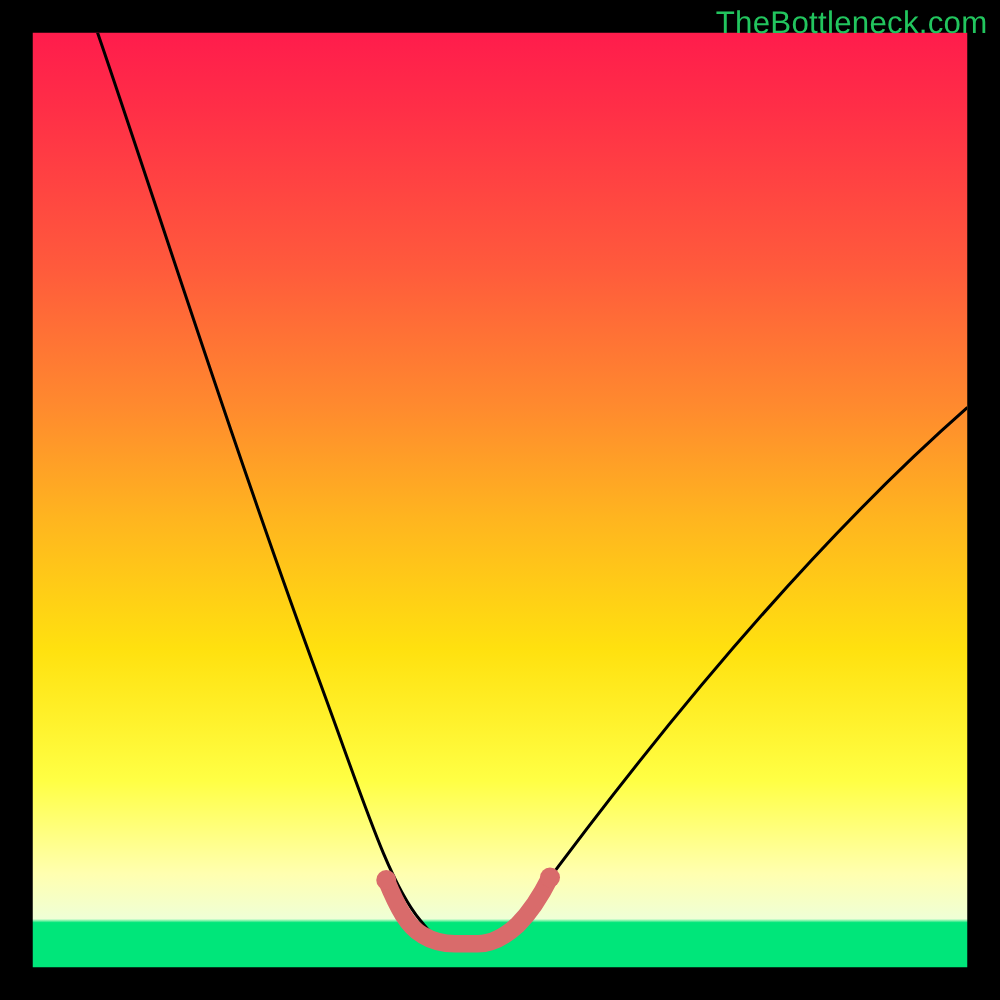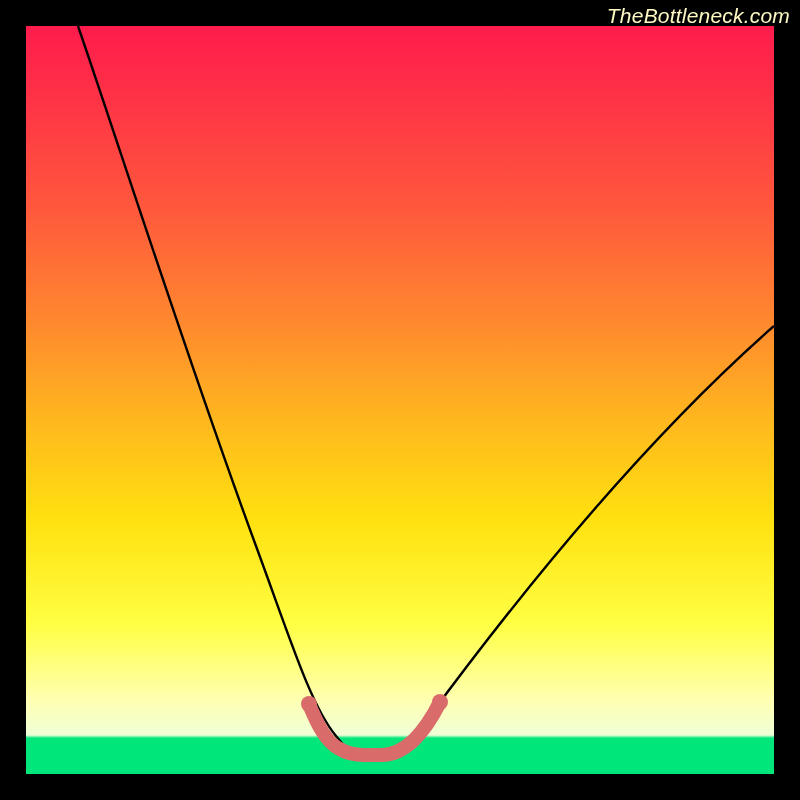--- a/index.html
+++ b/index.html
@@ -40,26 +40,25 @@
       #ffffb0 90%,
       #efffd6 94.8%,
       #00e67a 95.2%,
       #00e67a 100%
     );
   }
   .watermark {
     position: absolute;
     top: 4px;
     right: 10px;
-    color: #fef9c3;
-    font-size: 21px;
+    color: #22c55e;
+    font-size: 25px;
     font-weight: 400;
     letter-spacing: 0.2px;
     user-select: none;
-    font-style: italic;
   }
   svg.curve {
     position: absolute;
     inset: 0;
   }
 </style>
 </head>
 <body>
 
 <div class="frame">

